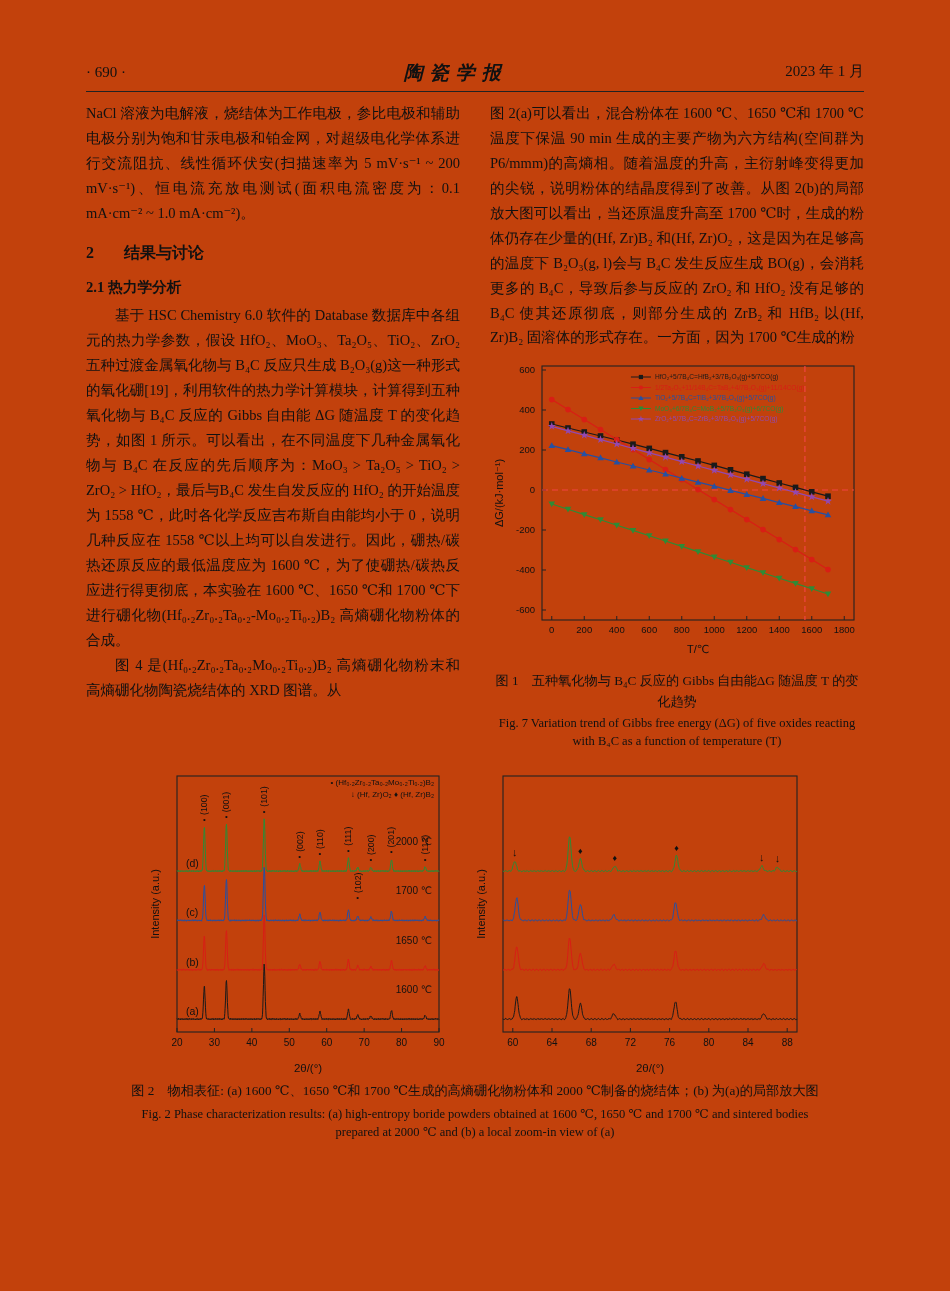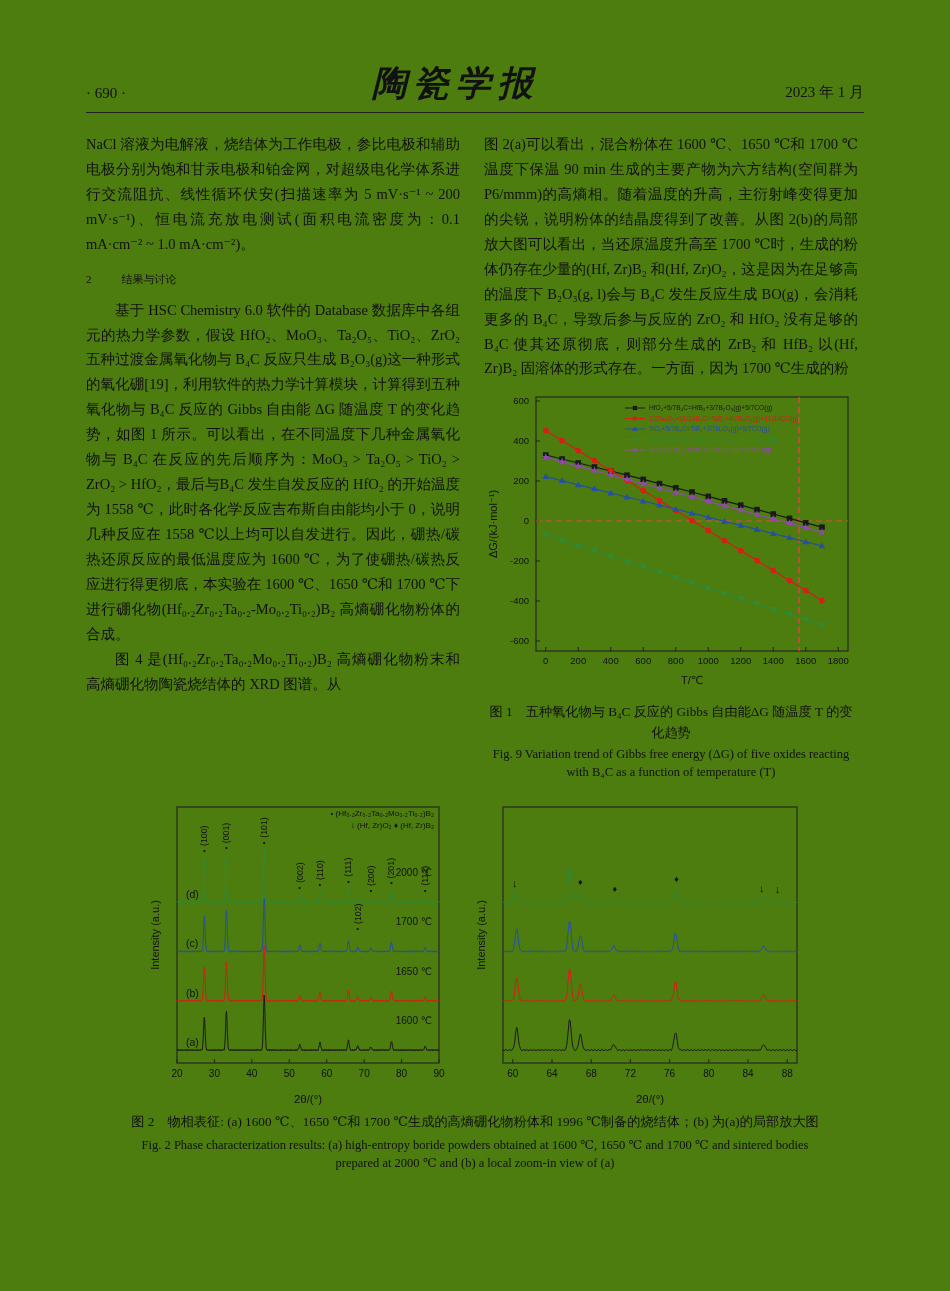--- a/index.html
+++ b/index.html
@@ -1,28 +1,28 @@
 <!DOCTYPE html>
 <html><head>
 <meta charset="utf-8">
 <style>
   *{margin:0;padding:0;box-sizing:border-box}
   html,body{background:#fff}
-  .page{width:950px;height:1291px;overflow:hidden;background:#4d7c0f;
+  .page{width:950px;height:1291px;overflow:hidden;background:#c2410c;
         padding:60px 86px 24px;color:#111;
         font-family:"Liberation Serif","DejaVu Serif",serif}
   .hdr{display:flex;align-items:flex-end;justify-content:space-between;
        border-bottom:1.6px solid #222;padding-bottom:5px}
   .hdr-side{font-size:15px;padding-bottom:5px}
-  .hdr-center{font-size:35px;font-weight:bold;font-style:italic;letter-spacing:7px;
+  .hdr-center{font-size:19px;font-weight:bold;font-style:italic;letter-spacing:7px;
               font-family:"DejaVu Serif",serif}
-  .cols{display:flex;gap:24px;margin-top:19px}
+  .cols{display:flex;gap:30px;margin-top:9px}
   .col{width:374px;font-size:14.5px;line-height:1.72;text-align:justify}
   .ind{text-indent:2em}
-  .h2{font-size:11px;margin:13px 0 9px;font-weight:normal}
+  .h2{font-size:16px;margin:13px 0 9px;font-weight:bold}
   .h2 .h2t{margin-left:30px}
   .h3{font-size:14.7px;margin:5px 0 3px;font-weight:bold}
   figure{text-align:center}
   .fig1{margin-top:8px}
   .cap-zh{font-weight:normal;font-size:13.2px;line-height:1.55;margin-top:5px;text-align:center}
   .cap-en{font-size:12.5px;line-height:1.45;margin-top:2px;text-align:center}
   .fig2{margin-top:18px}
   .fig2-charts{display:flex;justify-content:center;align-items:flex-end;gap:28px}
   .fig2 .cap-en{max-width:710px;margin:3px auto 0}
   svg text{user-select:none}
@@ -36,20 +36,21 @@
     <span class="hdr-side">· 690 ·</span>
     <span class="hdr-center">陶瓷学报</span>
     <span class="hdr-side">2023 年 1 月</span>
   </header>
 
   <div class="cols">
 
     <div class="col">
       <p class="just">NaCl 溶液为电解液，烧结体为工作电极，参比电极和辅助电极分别为饱和甘汞电极和铂金网，对超级电化学体系进行交流阻抗、线性循环伏安(扫描速率为 5 mV·s⁻¹ ~ 200 mV·s⁻¹)、恒电流充放电测试(面积电流密度为：0.1 mA·cm⁻² ~ 1.0 mA·cm⁻²)。</p>
       <h2 class="h2"><span>2</span><span class="h2t">结果与讨论</span></h2>
+      <h3 class="h3">2.1 热力学分析</h3>
       <p class="just ind">基于 HSC Chemistry 6.0 软件的 Database 数据库中各组元的热力学参数，假设 HfO₂、MoO₃、Ta₂O₅、TiO₂、ZrO₂ 五种过渡金属氧化物与 B₄C 反应只生成 B₂O₃(g)这一种形式的氧化硼[19]，利用软件的热力学计算模块，计算得到五种氧化物与 B₄C 反应的 Gibbs 自由能 ΔG 随温度 T 的变化趋势，如图 1 所示。可以看出，在不同温度下几种金属氧化物与 B₄C 在反应的先后顺序为：MoO₃ &gt; Ta₂O₅ &gt; TiO₂ &gt; ZrO₂ &gt; HfO₂，最后与B₄C 发生自发反应的 HfO₂ 的开始温度为 1558 ℃，此时各化学反应吉布斯自由能均小于 0，说明几种反应在 1558 ℃以上均可以自发进行。因此，硼热/碳热还原反应的最低温度应为 1600 ℃，为了使硼热/碳热反应进行得更彻底，本实验在 1600 ℃、1650 ℃和 1700 ℃下进行硼化物(Hf₀.₂Zr₀.₂Ta₀.₂-Mo₀.₂Ti₀.₂)B₂ 高熵硼化物粉体的合成。</p>
       <p class="just ind">图 4 是(Hf₀.₂Zr₀.₂Ta₀.₂Mo₀.₂Ti₀.₂)B₂ 高熵硼化物粉末和高熵硼化物陶瓷烧结体的 XRD 图谱。从</p>
     </div>
 
     <div class="col">
       <p class="just">图 2(a)可以看出，混合粉体在 1600 ℃、1650 ℃和 1700 ℃温度下保温 90 min 生成的主要产物为六方结构(空间群为 P6/mmm)的高熵相。随着温度的升高，主衍射峰变得更加的尖锐，说明粉体的结晶度得到了改善。从图 2(b)的局部放大图可以看出，当还原温度升高至 1700 ℃时，生成的粉体仍存在少量的(Hf, Zr)B₂ 和(Hf, Zr)O₂，这是因为在足够高的温度下 B₂O₃(g, l)会与 B₄C 发生反应生成 BO(g)，会消耗更多的 B₄C，导致后参与反应的 ZrO₂ 和 HfO₂ 没有足够的 B₄C 使其还原彻底，则部分生成的 ZrB₂ 和 HfB₂ 以(Hf, Zr)B₂ 固溶体的形式存在。一方面，因为 1700 ℃生成的粉</p>
       <figure class="fig1">
         <svg viewBox="0 0 374 300" width="374" height="300">
             <rect x="52" y="8" width="312" height="254" fill="none" stroke="#222" stroke-width="1.1"></rect>
             <line x1="61.75" y1="262" x2="61.75" y2="258" stroke="#222" stroke-width="1"></line>
@@ -196,21 +197,21 @@
             <text x="164.92" y="42.4" font-size="6.6" fill="#2650a2" text-anchor="start" font-family="'Liberation Sans','DejaVu Sans',sans-serif">TiO₂+5/7B₄C=TiB₂+3/7B₂O₃(g)+5/7CO(g)</text>
             <line x1="140.92" y1="50.5" x2="160.92" y2="50.5" stroke="#2e8b36" stroke-width="1"></line>
             <polygon points="150.92,53.1 148.32,48.55 153.51999999999998,48.55" fill="#2e8b36"></polygon>
             <text x="164.92" y="52.9" font-size="6.6" fill="#2e8b36" text-anchor="start" font-family="'Liberation Sans','DejaVu Sans',sans-serif">MoO₃+6/7B₄C=MoB₂+5/7B₂O₃(g)+6/7CO(g)</text>
             <line x1="140.92" y1="61" x2="160.92" y2="61" stroke="#9348b0" stroke-width="1"></line>
             <polygon points="150.92,57.62 151.68,59.95 154.13,59.96 152.16,61.40 152.91,63.73 150.92,62.30 148.93,63.73 149.68,61.40 147.71,59.96 150.16,59.95" fill="#9348b0"></polygon>
             <text x="164.92" y="63.4" font-size="6.6" fill="#9348b0" text-anchor="start" font-family="'Liberation Sans','DejaVu Sans',sans-serif">ZrO₂+5/7B₄C=ZrB₂+3/7B₂O₃(g)+5/7CO(g)</text>
           </svg>
         <figcaption>
           <div class="cap-zh">图 1　五种氧化物与 B₄C 反应的 Gibbs 自由能ΔG 随温度 T 的变化趋势</div>
-          <div class="cap-en">Fig. 9 Variation trend of Gibbs free energy (ΔG) of five oxides reacting with B₄C as a function of temperature (T)</div>
+          <div class="cap-en">Fig. 7 Variation trend of Gibbs free energy (ΔG) of five oxides reacting with B₄C as a function of temperature (T)</div>
         </figcaption>
       </figure>
     </div>
 
   </div>
 
   <figure class="fig2">
     <div class="fig2-charts">
       <svg viewBox="0 0 298 308" width="298" height="308">
           <rect x="30" y="8" width="262" height="256" fill="none" stroke="#222" stroke-width="1.1"></rect>
@@ -293,18 +294,18 @@
           <polyline points="30.0,102.7 30.4,103.5 30.7,103.8 31.1,103.3 31.5,103.3 31.8,103.5 32.2,103.1 32.6,102.3 32.9,102.5 33.3,103.1 33.7,103.1 34.0,103.0 34.4,103.5 34.8,103.9 35.1,103.4 35.5,102.7 35.9,102.8 36.2,102.9 36.6,102.5 37.0,102.4 37.4,103.1 37.7,103.5 38.1,102.9 38.5,102.3 38.8,102.0 39.2,100.9 39.6,99.0 39.9,97.6 40.3,96.7 40.7,95.5 41.0,94.1 41.4,93.8 41.8,94.0 42.1,94.0 42.5,94.1 42.9,95.2 43.2,96.8 43.6,97.8 44.0,98.9 44.3,100.7 44.7,102.1 45.1,102.5 45.4,102.7 45.8,103.3 46.2,103.3 46.5,102.6 46.9,102.3 47.3,102.8 47.6,103.1 48.0,102.9 48.4,103.2 48.7,103.9 49.1,103.7 49.5,103.0 49.8,102.9 50.2,103.1 50.6,102.7 50.9,102.3 51.3,102.9 51.7,103.6 52.1,103.5 52.4,103.3 52.8,103.5 53.2,103.6 53.5,102.8 53.9,102.3 54.3,102.7 54.6,103.0 55.0,102.8 55.4,103.0 55.7,103.8 56.1,103.8 56.5,103.2 56.8,102.9 57.2,103.1 57.6,102.8 57.9,102.3 58.3,102.7 58.7,103.4 59.0,103.5 59.4,103.2 59.8,103.5 60.1,103.7 60.5,103.0 60.9,102.4 61.2,102.6 61.6,103.0 62.0,102.8 62.3,102.9 62.7,103.6 63.1,103.9 63.4,103.3 63.8,103.0 64.2,103.1 64.5,102.9 64.9,102.4 65.3,102.5 65.6,103.3 66.0,103.5 66.4,103.2 66.8,103.4 67.1,103.8 67.5,103.3 67.9,102.5 68.2,102.6 68.6,103.0 69.0,102.8 69.3,102.8 69.7,103.4 70.1,103.9 70.4,103.5 70.8,103.0 71.2,103.2 71.5,103.1 71.9,102.4 72.3,102.4 72.6,103.1 73.0,103.5 73.4,103.2 73.7,103.4 74.1,103.8 74.5,103.5 74.8,102.6 75.2,102.5 75.6,102.9 75.9,102.8 76.3,102.6 76.7,103.2 77.0,103.9 77.4,103.6 77.8,103.1 78.1,103.2 78.5,103.2 78.9,102.6 79.2,102.3 79.6,102.9 80.0,103.4 80.3,103.2 80.7,103.3 81.1,103.8 81.5,103.6 81.8,102.8 82.2,102.5 82.6,102.9 82.9,102.8 83.3,102.6 83.7,103.0 84.0,103.8 84.4,103.7 84.8,103.2 85.1,103.2 85.5,103.3 85.9,102.7 86.2,102.3 86.6,102.7 87.0,103.3 87.3,103.2 87.7,103.2 88.1,103.7 88.4,103.8 88.8,103.0 89.2,102.6 89.5,102.9 89.9,102.9 90.3,102.5 90.6,102.8 91.0,103.6 91.4,103.7 91.7,103.1 92.1,102.8 92.5,102.6 92.8,101.4 93.2,99.6 93.6,98.0 93.9,96.1 94.3,92.6 94.7,88.2 95.0,83.9 95.4,79.2 95.8,74.1 96.1,70.3 96.5,68.8 96.9,69.3 97.3,71.1 97.6,74.9 98.0,80.4 98.4,85.7 98.7,89.9 99.1,93.9 99.5,97.3 99.8,99.2 100.2,100.1 100.6,101.2 100.9,102.4 101.3,102.8 101.7,102.9 102.0,103.4 102.4,103.8 102.8,103.3 103.1,102.5 103.5,102.4 103.9,102.2 104.2,101.2 104.6,100.3 105.0,99.9 105.3,99.0 105.7,97.0 106.1,95.1 106.4,93.7 106.8,92.1 107.2,90.5 107.5,90.3 107.9,91.5 108.3,92.8 108.6,94.2 109.0,96.3 109.4,98.6 109.7,99.8 110.1,100.3 110.5,101.2 110.8,102.0 111.2,102.1 111.6,102.1 112.0,102.9 112.3,103.6 112.7,103.5 113.1,103.2 113.4,103.5 113.8,103.4 114.2,102.7 114.5,102.3 114.9,102.8 115.3,103.1 115.6,102.9 116.0,103.2 116.4,103.9 116.7,103.8 117.1,103.0 117.5,102.9 117.8,103.1 118.2,102.7 118.6,102.3 118.9,102.8 119.3,103.6 119.7,103.5 120.0,103.2 120.4,103.5 120.8,103.6 121.1,102.9 121.5,102.3 121.9,102.7 122.2,103.1 122.6,102.9 123.0,103.0 123.3,103.7 123.7,103.9 124.1,103.2 124.4,102.9 124.8,103.1 125.2,102.8 125.5,102.3 125.9,102.6 126.3,103.4 126.7,103.5 127.0,103.2 127.4,103.5 127.8,103.7 128.1,103.1 128.5,102.4 128.9,102.6 129.2,103.0 129.6,102.8 130.0,102.9 130.3,103.6 130.7,103.9 131.1,103.4 131.4,103.0 131.8,103.1 132.2,103.0 132.5,102.4 132.9,102.5 133.3,103.3 133.6,103.5 134.0,103.2 134.4,103.4 134.7,103.8 135.1,103.3 135.5,102.5 135.8,102.6 136.2,103.0 136.6,102.8 136.9,102.7 137.3,103.3 137.7,103.8 138.0,103.2 138.4,102.6 138.8,102.4 139.1,101.9 139.5,100.7 139.9,100.0 140.2,100.0 140.6,99.7 141.0,98.8 141.4,98.5 141.7,98.8 142.1,98.7 142.5,98.3 142.8,98.7 143.2,99.8 143.6,100.4 143.9,100.9 144.3,102.0 144.7,103.1 145.0,103.2 145.4,102.8 145.8,103.0 146.1,103.1 146.5,102.5 146.9,102.3 147.2,102.9 147.6,103.4 148.0,103.2 148.3,103.3 148.7,103.8 149.1,103.7 149.4,102.8 149.8,102.5 150.2,102.9 150.5,102.9 150.9,102.6 151.3,103.0 151.6,103.8 152.0,103.7 152.4,103.2 152.7,103.2 153.1,103.3 153.5,102.7 153.8,102.3 154.2,102.7 154.6,103.3 154.9,103.2 155.3,103.2 155.7,103.7 156.1,103.8 156.4,103.0 156.8,102.6 157.2,102.8 157.5,102.9 157.9,102.5 158.3,102.8 158.6,103.6 159.0,103.8 159.4,103.3 159.7,103.2 160.1,103.4 160.5,102.9 160.8,102.3 161.2,102.6 161.6,103.2 161.9,103.2 162.3,103.1 162.7,103.6 163.0,103.9 163.4,103.3 163.8,102.6 164.1,102.8 164.5,102.9 164.9,102.5 165.2,102.6 165.6,103.4 166.0,103.8 166.3,103.4 166.7,103.2 167.1,103.5 167.4,103.1 167.8,102.4 168.2,102.4 168.5,103.1 168.9,103.2 169.3,103.0 169.6,103.5 170.0,103.9 170.4,103.5 170.8,102.8 171.1,102.8 171.5,103.0 171.9,102.6 172.2,102.5 172.6,103.2 173.0,103.8 173.3,103.4 173.7,103.2 174.1,103.5 174.4,103.3 174.8,102.5 175.2,102.3 175.5,102.9 175.9,103.1 176.3,103.0 176.6,103.3 177.0,103.9 177.4,103.6 177.7,102.9 178.1,102.8 178.5,103.0 178.8,102.6 179.2,102.4 179.6,103.0 179.9,103.7 180.3,103.5 180.7,103.2 181.0,103.5 181.4,103.5 181.8,102.7 182.1,102.3 182.5,102.8 182.9,103.1 183.2,102.9 183.6,103.2 184.0,103.8 184.3,103.8 184.7,103.1 185.1,102.8 185.5,103.1 185.8,102.7 186.2,102.3 186.6,102.8 186.9,103.6 187.3,103.5 187.7,103.3 188.0,103.5 188.4,103.6 188.8,102.9 189.1,102.3 189.5,102.7 189.9,103.1 190.2,102.9 190.6,103.0 191.0,103.7 191.3,103.9 191.7,103.2 192.1,102.9 192.4,103.1 192.8,102.9 193.2,102.3 193.5,102.6 193.9,103.4 194.3,103.5 194.6,103.3 195.0,103.5 195.4,103.7 195.7,103.1 196.1,102.4 196.5,102.6 196.8,103.0 197.2,102.8 197.6,102.9 197.9,103.5 198.3,103.9 198.7,103.3 199.0,102.7 199.4,102.7 199.8,102.1 200.2,100.9 200.5,100.1 200.9,99.5 201.3,98.1 201.6,95.8 202.0,93.7 202.4,91.9 202.7,89.6 203.1,87.6 203.5,87.1 203.8,88.0 204.2,89.1 204.6,90.9 204.9,93.7 205.3,96.5 205.7,98.1 206.0,99.3 206.4,100.7 206.8,101.6 207.1,101.6 207.5,101.9 207.9,102.8 208.2,103.4 208.6,103.2 209.0,103.3 209.3,103.8 209.7,103.5 210.1,102.7 210.4,102.5 210.8,102.9 211.2,102.9 211.5,102.6 211.9,103.2 212.3,103.9 212.6,103.7 213.0,103.1 213.4,103.2 213.7,103.2 214.1,102.6 214.5,102.3 214.9,102.9 215.2,103.4 215.6,103.2 216.0,103.3 216.3,103.7 216.7,103.7 217.1,102.9 217.4,102.5 217.8,102.9 218.2,102.9 218.5,102.6 218.9,103.0 219.3,103.8 219.6,103.7 220.0,103.2 220.4,103.2 220.7,103.3 221.1,102.8 221.5,102.3 221.8,102.7 222.2,103.3 222.6,103.2 222.9,103.2 223.3,103.7 223.7,103.8 224.0,103.1 224.4,102.6 224.8,102.8 225.1,102.9 225.5,102.6 225.9,102.8 226.2,103.6 226.6,103.8 227.0,103.3 227.3,103.2 227.7,103.4 228.1,102.9 228.4,102.3 228.8,102.5 229.2,103.2 229.6,103.2 229.9,103.1 230.3,103.6 230.7,103.9 231.0,103.3 231.4,102.6 231.8,102.8 232.1,102.9 232.5,102.6 232.9,102.6 233.2,103.4 233.6,103.8 234.0,103.4 234.3,103.2 234.7,103.5 235.1,103.1 235.4,102.4 235.8,102.4 236.2,103.1 236.5,103.2 236.9,103.0 237.3,103.4 237.6,103.9 238.0,103.5 238.4,102.8 238.7,102.8 239.1,103.0 239.5,102.6 239.8,102.5 240.2,103.2 240.6,103.8 240.9,103.5 241.3,103.2 241.7,103.5 242.0,103.3 242.4,102.5 242.8,102.3 243.1,102.9 243.5,103.2 243.9,103.0 244.3,103.3 244.6,103.9 245.0,103.7 245.4,102.9 245.7,102.8 246.1,103.0 246.5,102.7 246.8,102.4 247.2,103.0 247.6,103.7 247.9,103.5 248.3,103.2 248.7,103.5 249.0,103.5 249.4,102.7 249.8,102.3 250.1,102.8 250.5,103.1 250.9,102.9 251.2,103.1 251.6,103.8 252.0,103.8 252.3,103.1 252.7,102.8 253.1,103.0 253.4,102.8 253.8,102.3 254.2,102.8 254.5,103.6 254.9,103.6 255.3,103.3 255.6,103.5 256.0,103.6 256.4,102.9 256.7,102.3 257.1,102.7 257.5,103.1 257.8,102.9 258.2,103.0 258.6,103.7 259.0,103.9 259.3,103.2 259.7,102.9 260.1,103.1 260.4,102.9 260.8,102.3 261.2,102.6 261.5,103.4 261.9,103.6 262.3,103.3 262.6,103.4 263.0,103.7 263.4,103.1 263.7,102.4 264.1,102.6 264.5,103.0 264.8,102.9 265.2,102.9 265.6,103.5 265.9,103.9 266.3,103.4 266.7,102.9 267.0,103.1 267.4,103.0 267.8,102.4 268.1,102.4 268.5,103.2 268.9,103.5 269.2,103.3 269.6,103.4 270.0,103.7 270.3,103.3 270.7,102.5 271.1,102.5 271.4,103.0 271.8,102.9 272.2,102.7 272.5,103.4 272.9,103.9 273.3,103.6 273.7,103.0 274.0,103.1 274.4,103.1 274.8,102.5 275.1,102.3 275.5,103.0 275.9,103.5 276.2,103.3 276.6,103.3 277.0,103.8 277.3,103.5 277.7,102.7 278.1,102.5 278.4,102.9 278.8,102.9 279.2,102.6 279.5,103.2 279.9,103.9 280.3,103.7 280.6,103.1 281.0,103.2 281.4,103.2 281.7,102.6 282.1,102.3 282.5,102.8 282.8,103.4 283.2,103.3 283.6,103.2 283.9,103.7 284.3,103.6 284.7,102.7 285.0,102.2 285.4,102.4 285.8,102.1 286.1,101.4 286.5,101.2 286.9,101.4 287.2,100.7 287.6,99.4 288.0,98.8 288.4,98.5 288.7,97.8 289.1,97.4 289.5,98.3 289.8,99.5 290.2,100.1 290.6,100.8 290.9,101.9 291.3,102.6 291.7,102.3 292.0,102.1 292.4,102.5 292.8,102.8 293.1,102.5 293.5,102.7 293.9,103.6 294.2,103.8 294.6,103.3 295.0,103.2 295.3,103.4 295.7,103.0 296.1,102.3 296.4,102.5 296.8,103.2 297.2,103.2 297.5,103.1 297.9,103.6 298.3,103.9 298.6,103.3 299.0,102.6 299.4,102.8 299.7,102.9 300.1,102.5 300.5,102.5 300.8,103.1 301.2,103.4 301.6,102.7 301.9,102.1 302.3,101.9 302.7,101.1 303.1,99.8 303.4,99.3 303.8,99.5 304.2,99.4 304.5,99.2 304.9,99.8 305.3,100.6 305.6,100.7 306.0,100.5 306.4,101.1 306.7,101.8 307.1,101.8 307.5,102.0 307.8,102.9 308.2,103.6 308.6,103.4 308.9,103.2 309.3,103.5 309.7,103.3 310.0,102.5 310.4,102.3 310.8,102.9 311.1,103.2 311.5,103.0 311.9,103.3 312.2,103.9 312.6,103.7 313.0,102.9 313.3,102.8 313.7,103.0 314.1,102.7 314.4,102.4 314.8,103.0 315.2,103.7 315.5,103.5 315.9,103.2 316.3,103.5 316.6,103.5 317.0,102.7 317.4,102.3 317.8,102.8 318.1,103.1 318.5,102.9 318.9,103.1 319.2,103.8 319.6,103.8 320.0,103.1 320.3,102.8 320.7,103.0 321.1,102.8 321.4,102.4 321.8,102.8 322.2,103.5 322.5,103.6 322.9,103.3 323.3,103.5 323.6,103.6 324.0,102.9 " fill="none" stroke="#2e8b36" stroke-width="1"></polyline>
           <text x="41.760000000000026" y="88.1" font-size="11" fill="#111" text-anchor="middle" font-family="'Liberation Sans','DejaVu Sans',sans-serif">↓</text>
           <text x="107.42000000000006" y="85.89999999952641" font-size="9" fill="#111" text-anchor="middle" font-family="'Liberation Sans','DejaVu Sans',sans-serif">♦</text>
           <text x="141.72000000000006" y="93.05" font-size="9" fill="#111" text-anchor="middle" font-family="'Liberation Sans','DejaVu Sans',sans-serif">♦</text>
           <text x="203.46000000000004" y="82.6" font-size="9" fill="#111" text-anchor="middle" font-family="'Liberation Sans','DejaVu Sans',sans-serif">♦</text>
           <text x="288.7200000000001" y="93.05" font-size="11" fill="#111" text-anchor="middle" font-family="'Liberation Sans','DejaVu Sans',sans-serif">↓</text>
           <text x="304.4" y="94.15" font-size="11" fill="#111" text-anchor="middle" font-family="'Liberation Sans','DejaVu Sans',sans-serif">↓</text>
         </svg>
     </div>
     <figcaption>
-      <div class="cap-zh">图 2　物相表征: (a) 1600 ℃、1650 ℃和 1700 ℃生成的高熵硼化物粉体和 1996 ℃制备的烧结体；(b) 为(a)的局部放大图</div>
+      <div class="cap-zh">图 2　物相表征: (a) 1600 ℃、1650 ℃和 1700 ℃生成的高熵硼化物粉体和 2000 ℃制备的烧结体；(b) 为(a)的局部放大图</div>
       <div class="cap-en">Fig. 2 Phase characterization results: (a) high-entropy boride powders obtained at 1600 ℃, 1650 ℃ and 1700 ℃ and sintered bodies prepared at 2000 ℃ and (b) a local zoom-in view of (a)</div>
     </figcaption>
   </figure>
 
 </div>
 
 </body></html>

